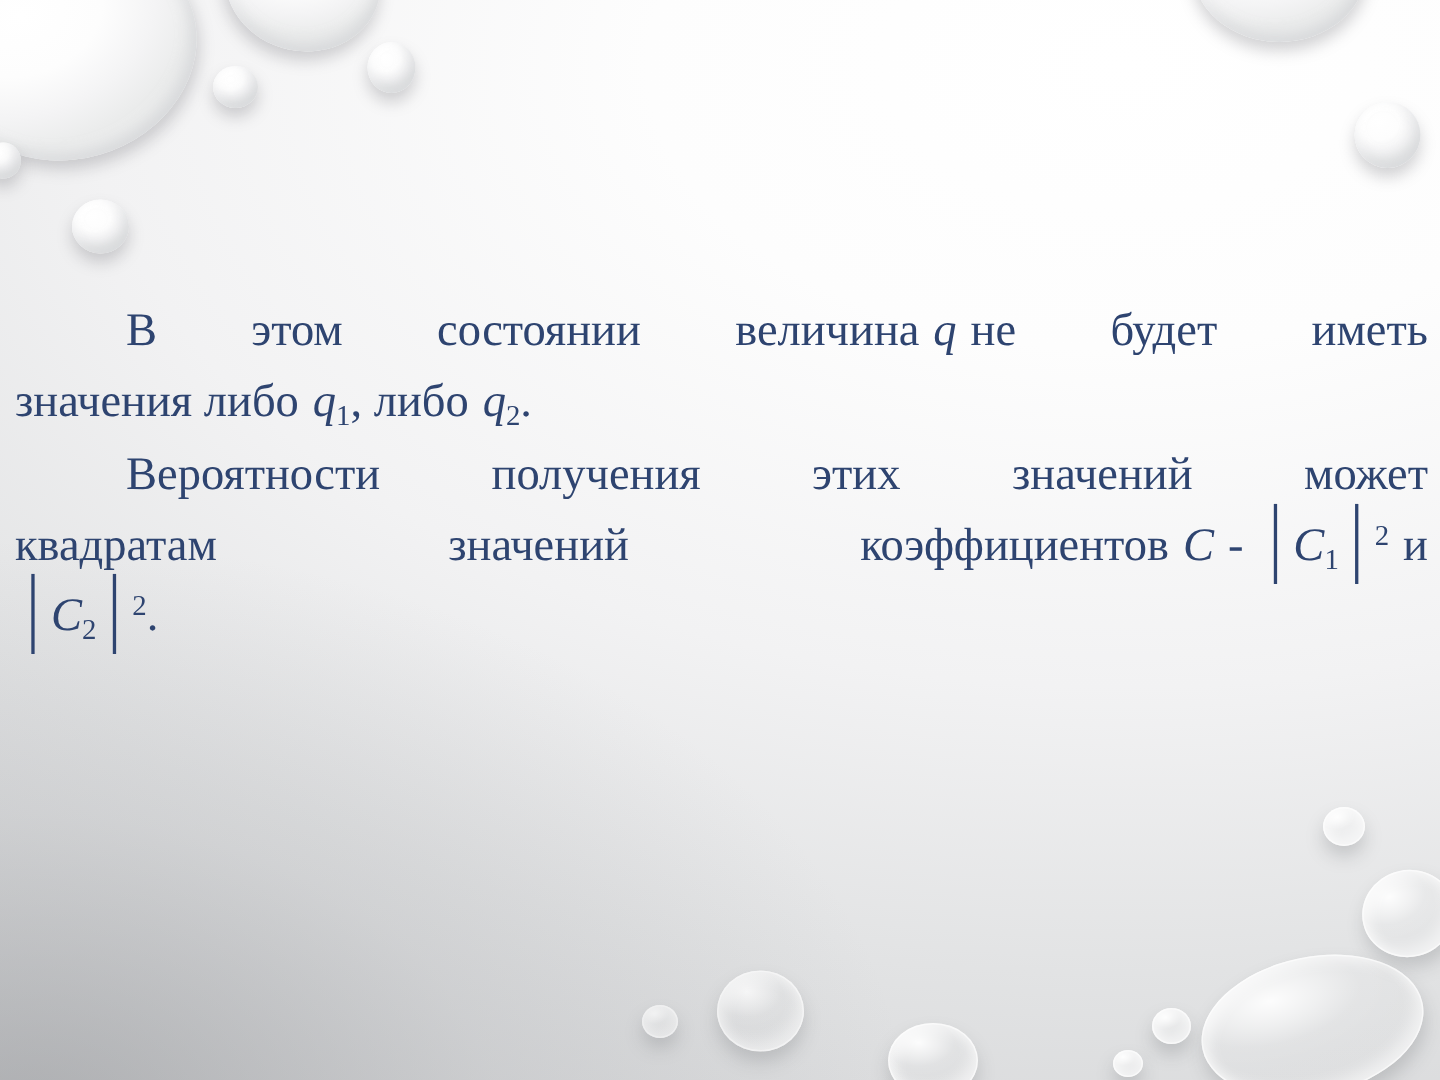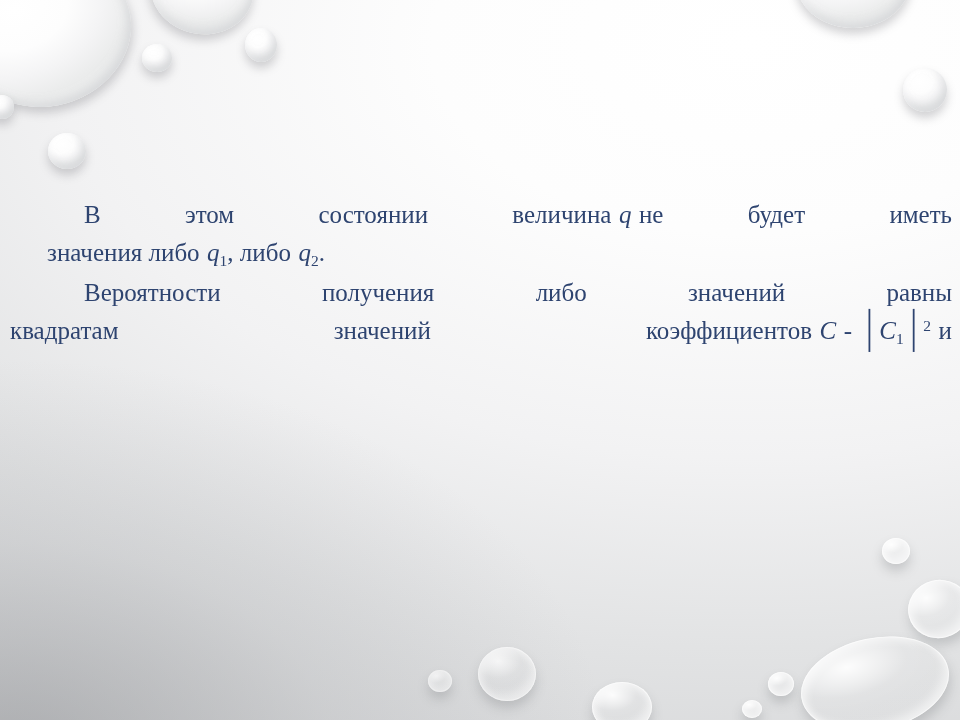--- a/index.html
+++ b/index.html
@@ -65,21 +65,21 @@
 
   
   #text-body {
     position: absolute;
     left: 0px;
     top: 196px;
     width: 960px;
     padding: 0 8px 0 10px;
     box-sizing: border-box;
     color: #2e4470;
-    font-size: 25px;
+    font-size: 31px;
     line-height: 1.52;
     text-align: justify;
     z-index: 3;
   }
   .para {
     margin: 0 0 2px 0;
     text-indent: 74px;
     text-align: justify;
     text-justify: inter-word;
   }
@@ -88,21 +88,20 @@
   
   .para > .line {
     display: block;
     text-align: justify;
     text-align-last: justify;
     text-indent: 0;
     white-space: nowrap;
   }
   .para > .line.last {
     text-align-last: left;
-    margin-left: 37px;
   }
   .para > .line.first {
     text-indent: 74px;
   }
 
   .mvar {
     font-style: italic;
   }
   sub {
     font-size: 0.62em;
@@ -155,18 +154,19 @@
     </div>
 
   <div id="text-body">
 
     <p class="para">
       <span class="line first"><span>В этом состоянии величина</span><span class="sp"></span><span class="mvar">q</span><span class="sp"></span><span>не будет иметь</span></span>
         <span class="line last"><span>значения либо</span><span class="sp"></span><span class="mvar"><span>q</span><sub>1</sub></span><span>, либо</span><span class="sp"></span><span class="mvar"><span>q</span><sub>2</sub></span><span>.</span></span>
     </p>
 
     <p class="para">
-      <span class="line first"><span>Вероятности получения либо значений равны</span></span>
+      <span class="line first"><span>Вероятности получения этих значений может</span></span>
         <span class="line"><span>квадратам значений коэффициентов</span><span class="sp"></span><span class="mvar">C</span><span class="sp"></span><span>-</span><span class="sp"></span><span class="mod"><span class="bar">│</span><span class="mvar"><span>C</span><sub>1</sub></span><span class="bar">│</span><sup>2</sup></span><span class="sp"></span><span>и</span></span>
+        <span class="line last"><span class="mod"><span class="bar">│</span><span class="mvar"><span>C</span><sub>2</sub></span><span class="bar">│</span><sup>2</sup></span><span>.</span></span>
     </p>
 
   </div>
 </div>
 
 </body></html>

